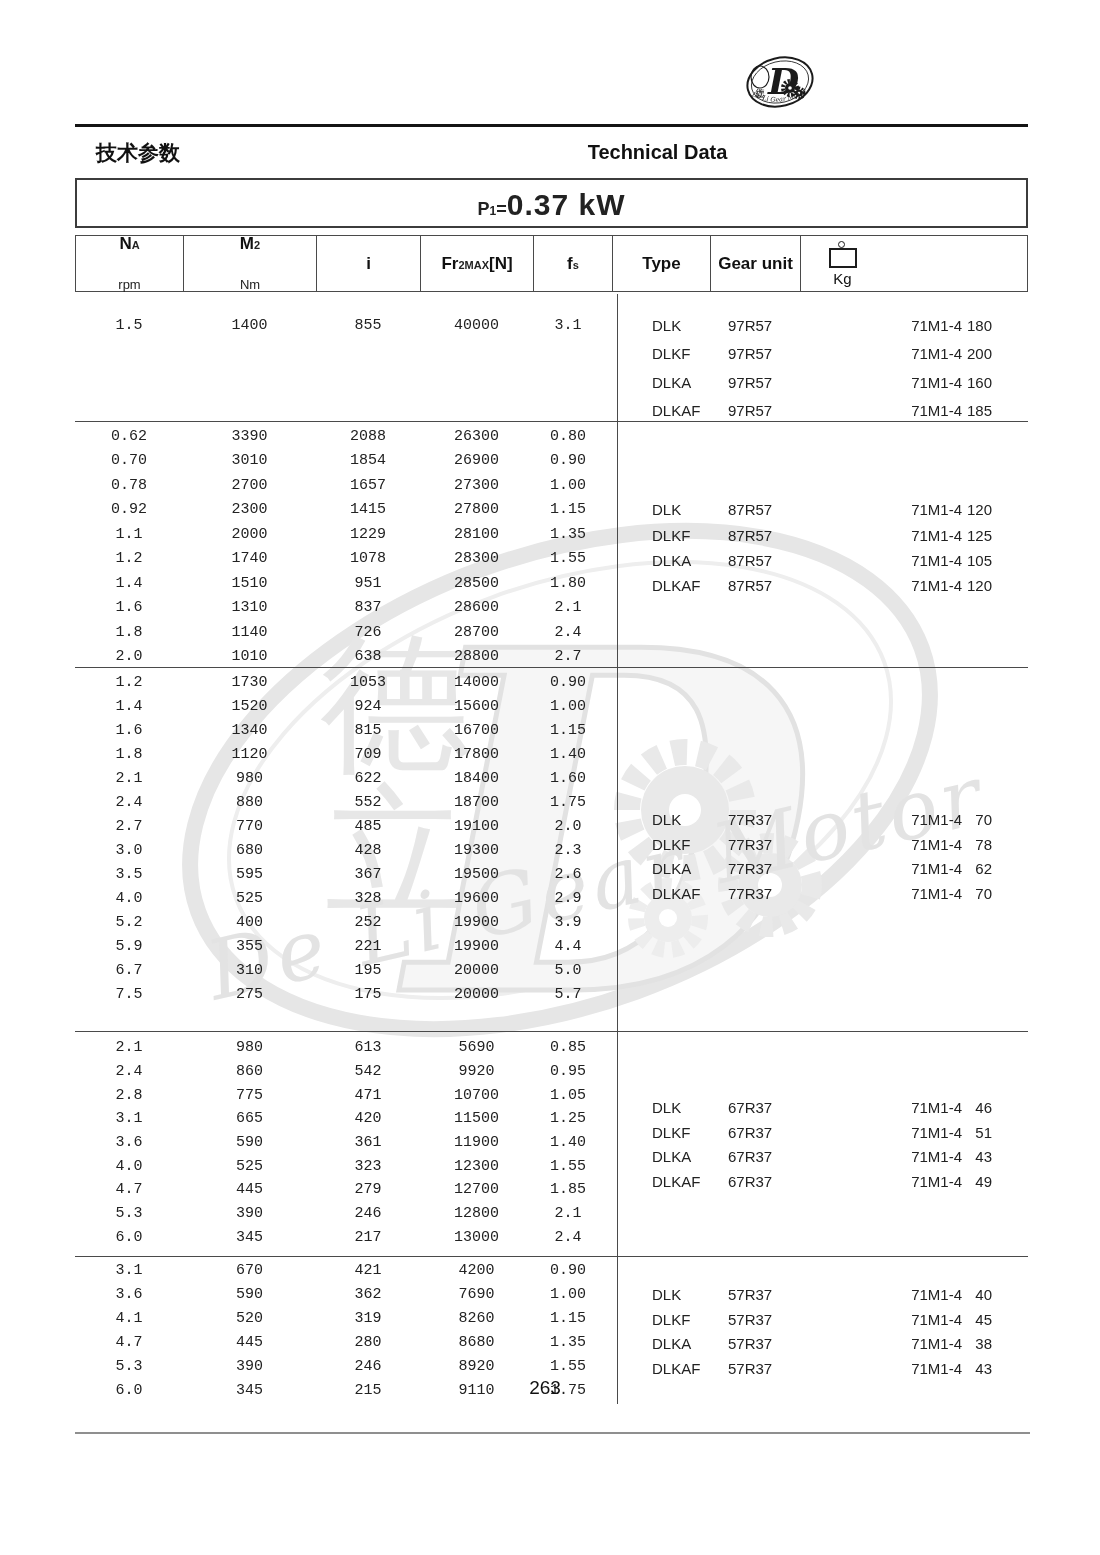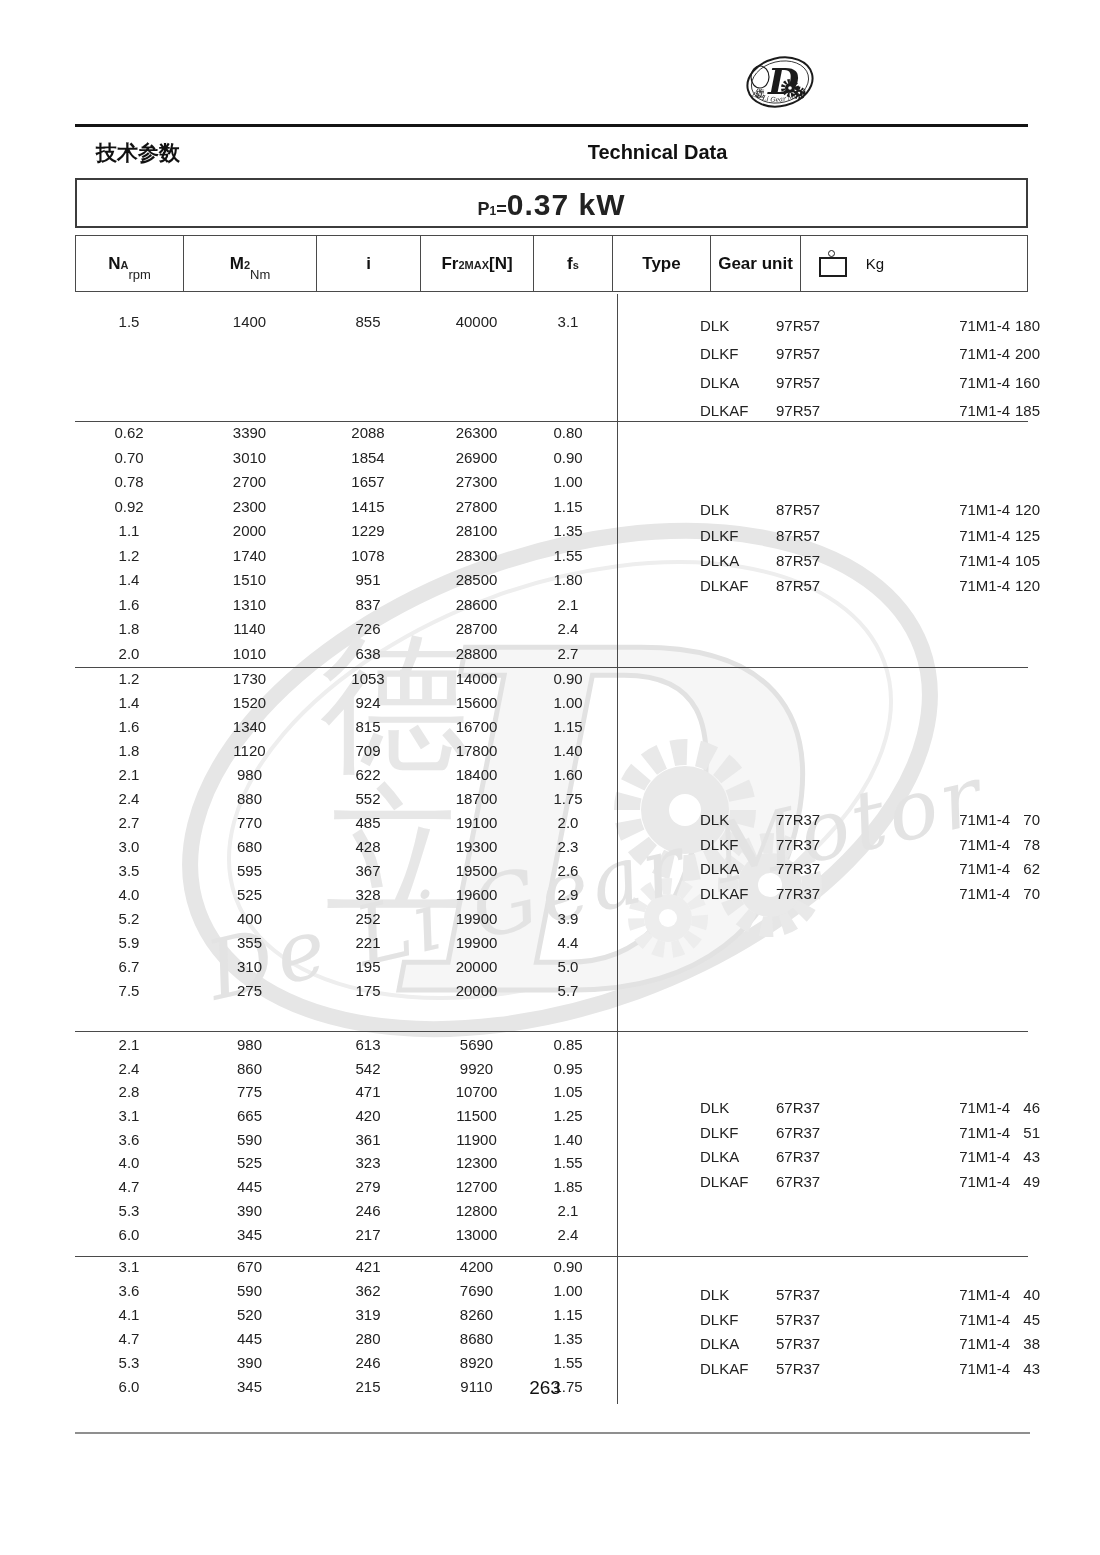--- a/index.html
+++ b/index.html
@@ -23,41 +23,41 @@
              box-sizing:border-box;display:flex;align-items:baseline;justify-content:center;z-index:1;
              background:transparent;padding-top:8px;}
   .power-base{font-size:18px;font-weight:700;}
   .power-sub{font-size:12px;font-weight:700;}
   .power-eq{font-size:18px;font-weight:700;}
   .power-value{font-size:30px;font-weight:700;letter-spacing:1px;}
 
   
   .thead{position:absolute;left:75px;top:235px;width:953px;height:57px;border:1px solid #4a4a4a;
          box-sizing:border-box;display:flex;z-index:1;background:transparent;}
-  .th{border-right:1px solid #4a4a4a;box-sizing:border-box;display:flex;flex-direction:row;
+  .th{border-right:1px solid #4a4a4a;box-sizing:border-box;display:flex;flex-direction:column;
       align-items:center;justify-content:center;line-height:1.15;}
   .th:last-child{border-right:none;}
   .th-main{font-size:17px;font-weight:700;color:#111;}
   .th-sub{font-size:11px;font-weight:700;}
   .th-unit{font-size:13px;color:#222;margin-top:24px;}
   .w-na{width:108px;} .w-m2{width:133px;} .w-i{width:104px;} .w-fr{width:113px;} .w-fs{width:79px;}
   .w-type{width:98px;} .w-gear{width:90px;} .w-motor{width:145px;} .w-kg{width:83px;}
 
   .weight-icon{width:24px;height:16px;border:2px solid #1d1d1d;position:relative;margin:9px auto 2px auto;}
   .weight-icon::before{content:"";position:absolute;left:7px;top:-9px;width:5px;height:5px;
         border:1.5px solid #1d1d1d;border-radius:50%;background:#fff;}
   .kg-label{font-size:15px;color:#111;}
 
   
   .vdiv{position:absolute;left:617px;top:294px;width:1px;height:1110px;background:#4a4a4a;z-index:1;}
   .sec{position:absolute;left:75px;width:953px;border-bottom:1px solid #4a4a4a;box-sizing:border-box;z-index:1;}
   .sec.last{border-bottom:none;}
   .left-rows{position:absolute;left:0;top:0;width:542px;padding-top:var(--pt);}
-  .right-rows{position:absolute;left:542px;top:0;width:411px;padding-top:var(--pt);margin-left:48px;}
-  .row{display:flex;height:var(--rh);align-items:flex-start;font-size:15px;color:#222;}
+  .right-rows{position:absolute;left:542px;top:0;width:411px;padding-top:var(--pt);}
+  .row{display:flex;height:var(--rh);align-items:center;font-size:15px;color:#222;font-family:Liberation Mono, monospace;}
   .cell{text-align:center;}
   .c0{width:108px;} .c1{width:133px;} .c2{width:104px;} .c3{width:113px;}
   .c4{width:84px;box-sizing:border-box;padding-right:14px;}
   .vrow{display:flex;height:var(--rh);align-items:center;font-size:15px;color:#222;padding-left:35px;}
   .vc0{width:76px;text-align:left;} .vc1{width:130px;text-align:left;}
   .vc2{width:104px;text-align:right;} .vc3{width:30px;text-align:right;}
 
   .footer-line{position:absolute;left:75px;top:1432px;width:955px;height:2px;background:#8f8f8f;z-index:1;}
   .page-number{position:absolute;left:505px;top:1377px;width:80px;text-align:center;font-size:19px;
                color:#111;z-index:1;}

